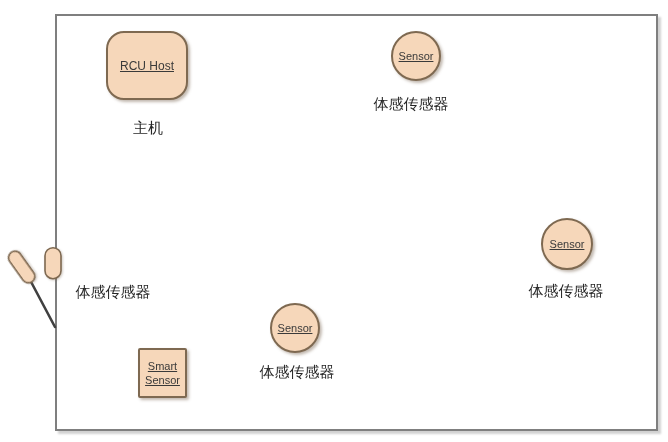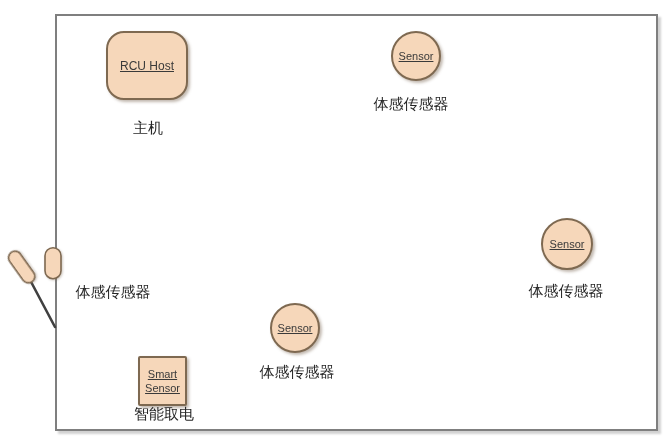--- a/index.html
+++ b/index.html
@@ -42,21 +42,21 @@
     border-radius: 50%;
     font-size: 11px;
   }
   .sensor-top    { left: 391px; top: 31px; }
   .sensor-right  { left: 541px; top: 218px; width: 52px; height: 52px; }
   .sensor-middle { left: 270px; top: 303px; }
   .smart-power {
     left: 138px; top: 348px;
     width: 49px; height: 50px;
     border-radius: 2px;
-    font-size: 11px; line-height: 1.3; margin-top: 8px;
+    font-size: 11px; line-height: 1.3;
   }
   .label {
     position: absolute;
     width: 120px;
     text-align: center;
     font-size: 15px;
     line-height: 16px;
     color: #262626;
     white-space: nowrap;
   }
@@ -117,15 +117,14 @@
     <rect class="door-pill" x="45" y="7.7" width="16" height="31" rx="8"></rect>
   </svg>
   <div class="label label-door">体感传感器</div>
 
   <div class="node smart-power">
     <span>
       <span>Smart</span><br>
       <span>Sensor</span>
     </span>
   </div>
-  <div class="label label-power">智能取电</div>
 
 </div>
 
 </body></html>

